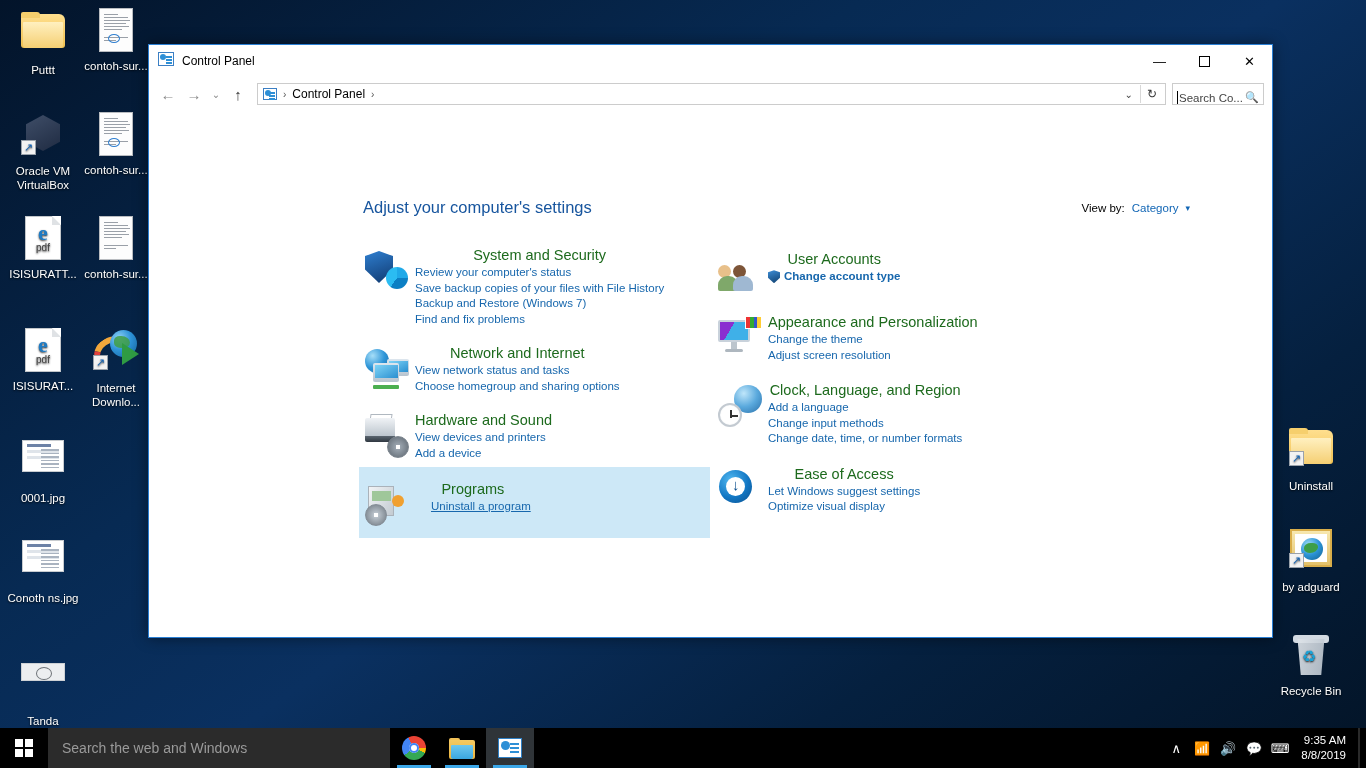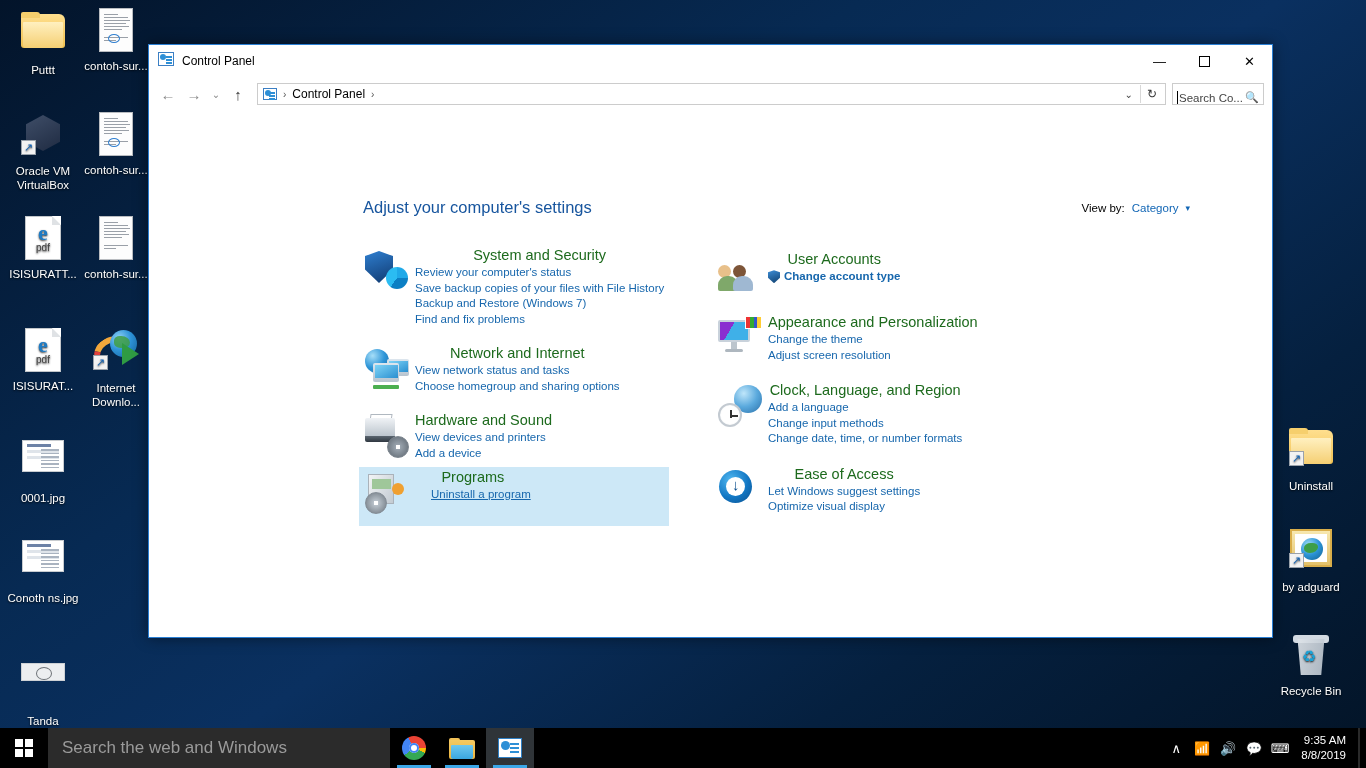--- a/index.html
+++ b/index.html
@@ -304,21 +304,21 @@
   .viewby .arrow { color:#1266b5; font-size: 9px; }
 
   .cats { position: absolute; left: 210px; top: 130px; width: 700px; display:flex; }
   .col-l { width: 351px; }
   .col-r { width: 300px; margin-left: 2px; }
 
   .cat {
     display: flex; padding: 4px 0 6px 0;
     position: relative;
   }
-  .cat.highlight { background: #cde8f7; width: 310px; padding-bottom: 11px; padding-top:0; }
+  .cat.highlight { background: #cde8f7; width: 351px; padding-bottom: 11px; padding-top:12px; }
   .cat .icon {
     width: 56px; flex: 0 0 56px;
     display:flex; align-items:flex-start; justify-content:center;
     padding-top: 4px;
   }
   .cat .body { padding-top: 0; }
   .cat .title {
     font-size: 14.5px; color: #1d6a1d; line-height: 20px;
     cursor: default;
     text-align: center;
@@ -470,21 +470,21 @@
   }
   .winlogo {
     width: 18px; height: 18px;
     display:grid; grid-template-columns: 8px 8px; grid-template-rows: 8px 8px;
     gap: 2px;
   }
   .winlogo i { background:#fff; display:block; }
   .tsearch {
     width: 342px; height: 40px; background: #2b2b2b;
     display:flex; align-items:center; padding-left: 14px;
-    font-size: 17px; color: #9a9a9a;
+    font-size: 14px; color: #9a9a9a;
     cursor: default;
   }
   .tbtn {
     width: 48px; height: 40px; position: relative;
     display:flex; align-items:center; justify-content:center;
     cursor: default;
   }
   .tbtn.active { background: #2f3438; }
   .tbtn .uline {
     position:absolute; left:7px; bottom:0; width: 34px; height: 3px;

